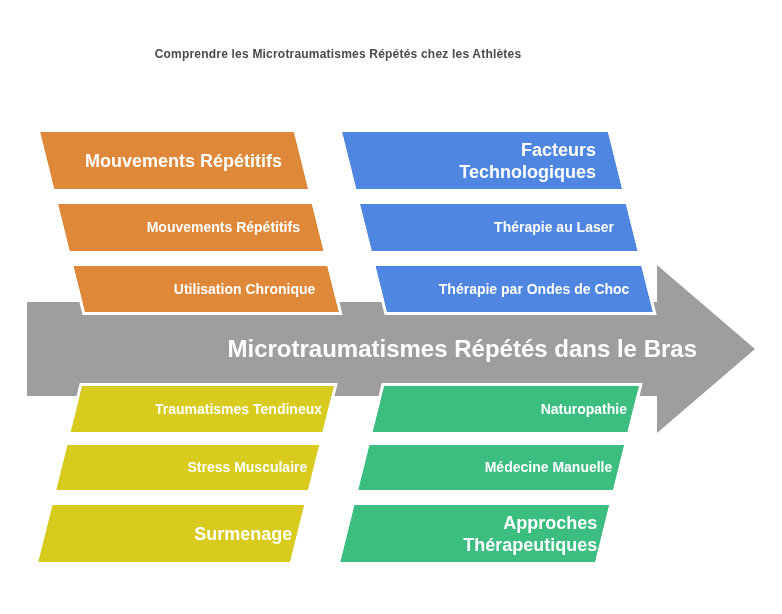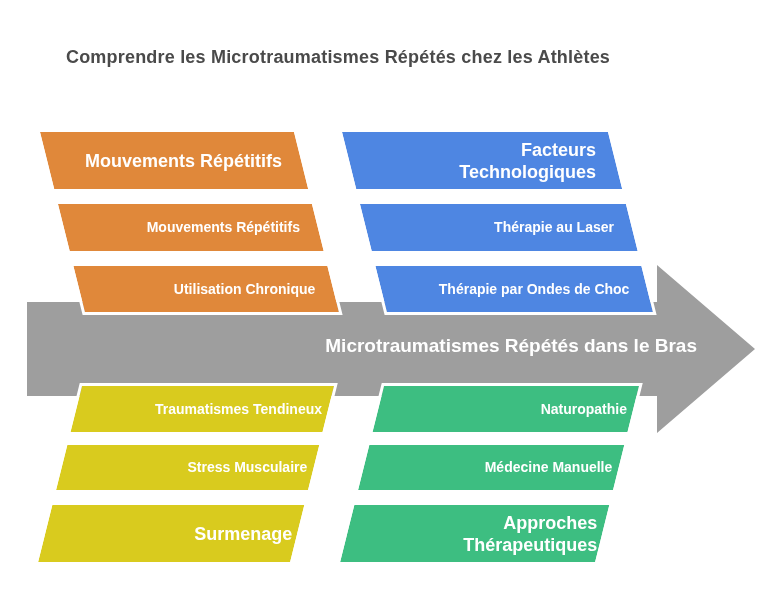--- a/index.html
+++ b/index.html
@@ -2,26 +2,26 @@
 <html><head>
 <meta charset="utf-8">
 <style>
   html,body{margin:0;padding:0;background:#ffffff;}
   .canvas{
     position:relative;width:782px;height:614px;background:#ffffff;overflow:hidden;
     font-family:"Liberation Sans",sans-serif;
   }
   .title{
     position:absolute;top:47px;left:0;width:676px;text-align:center;
-    font-size:18px;font-weight:bold;color:#4a4a4a;letter-spacing:.2px;
+    font-size:12px;font-weight:bold;color:#4a4a4a;letter-spacing:.2px;
   }
   .arrow-svg{position:absolute;left:0;top:0;z-index:0;}
   .arrow-label{
     position:absolute;left:27px;top:335px;width:670px;text-align:right;
-    font-size:19px;font-weight:bold;color:#ffffff;z-index:1;
+    font-size:24px;font-weight:bold;color:#ffffff;z-index:1;
   }
   .group{position:absolute;z-index:2;transform-origin:0 0;}
   .skew-down{transform:skewX(14deg);}
   .skew-up{transform:skewX(-14deg);}
   #g0{left:40px;top:132px;width:254px;}
   #g1{left:342px;top:132px;width:266px;}
   #g2{left:82px;top:386px;width:252px;}
   #g3{left:384px;top:386px;width:255px;}
   .band{position:relative;outline:3px solid #ffffff;margin-bottom:15px;}
   .band.mb13{margin-bottom:13px;}

